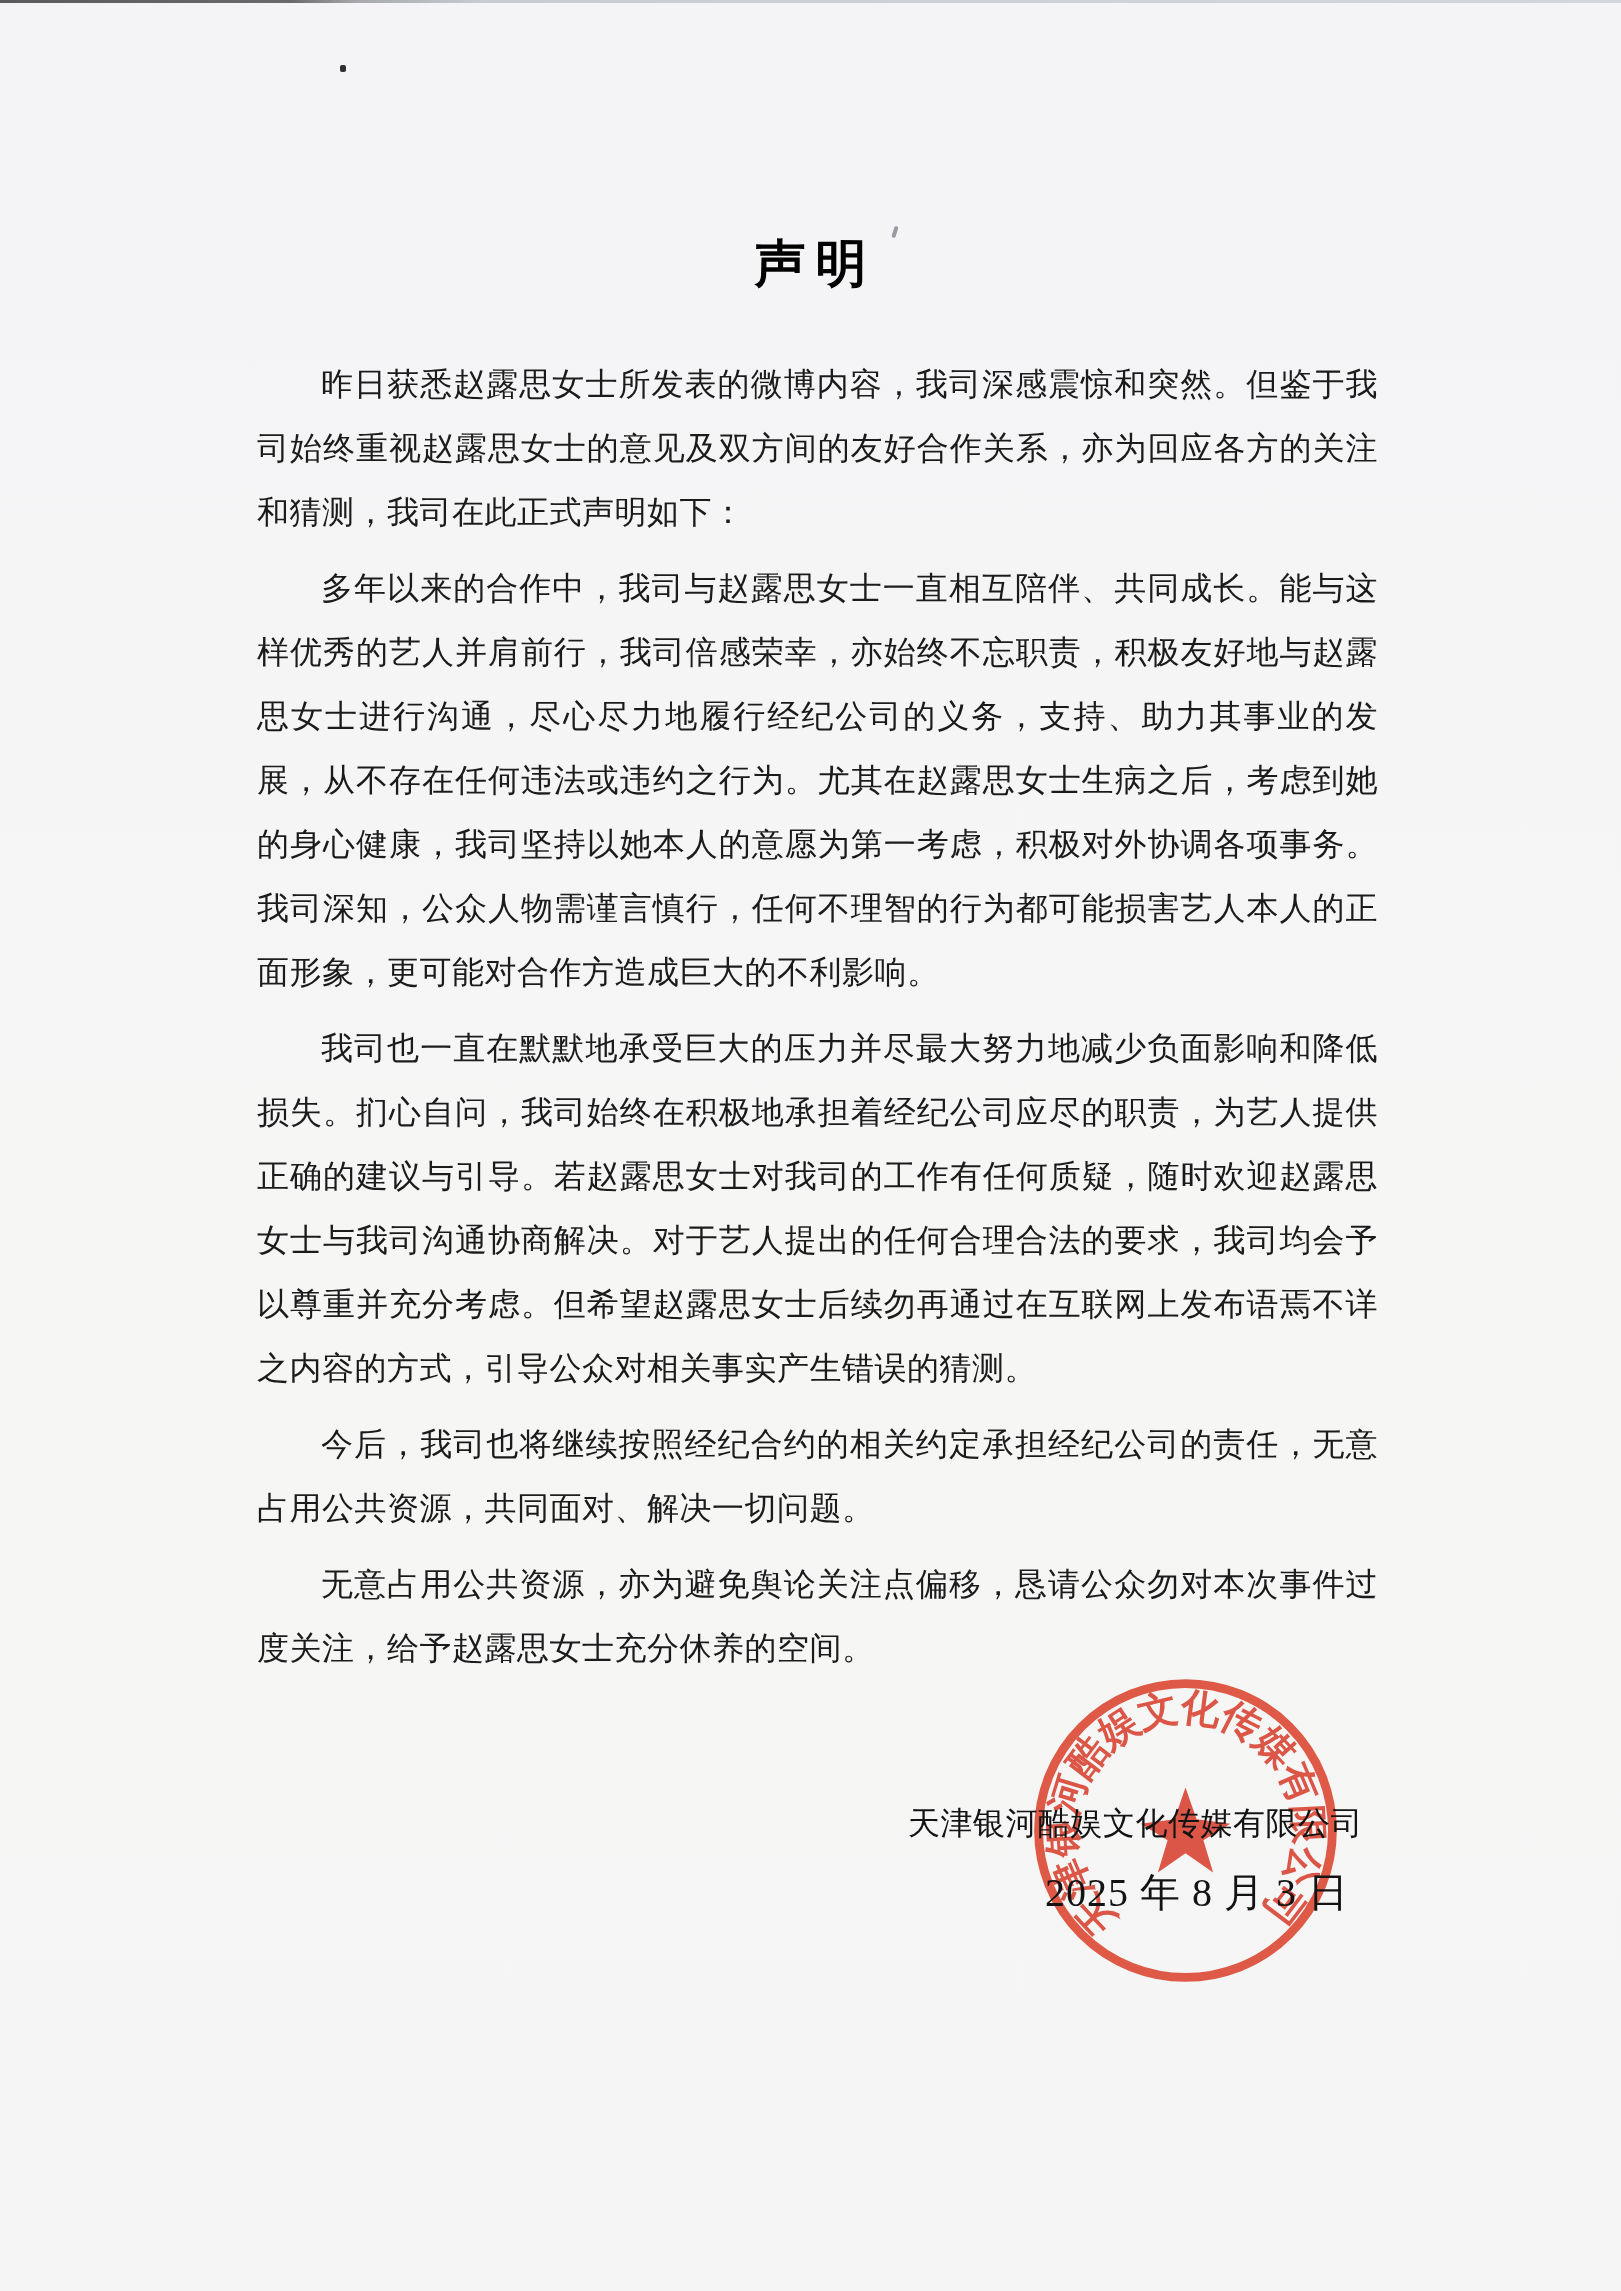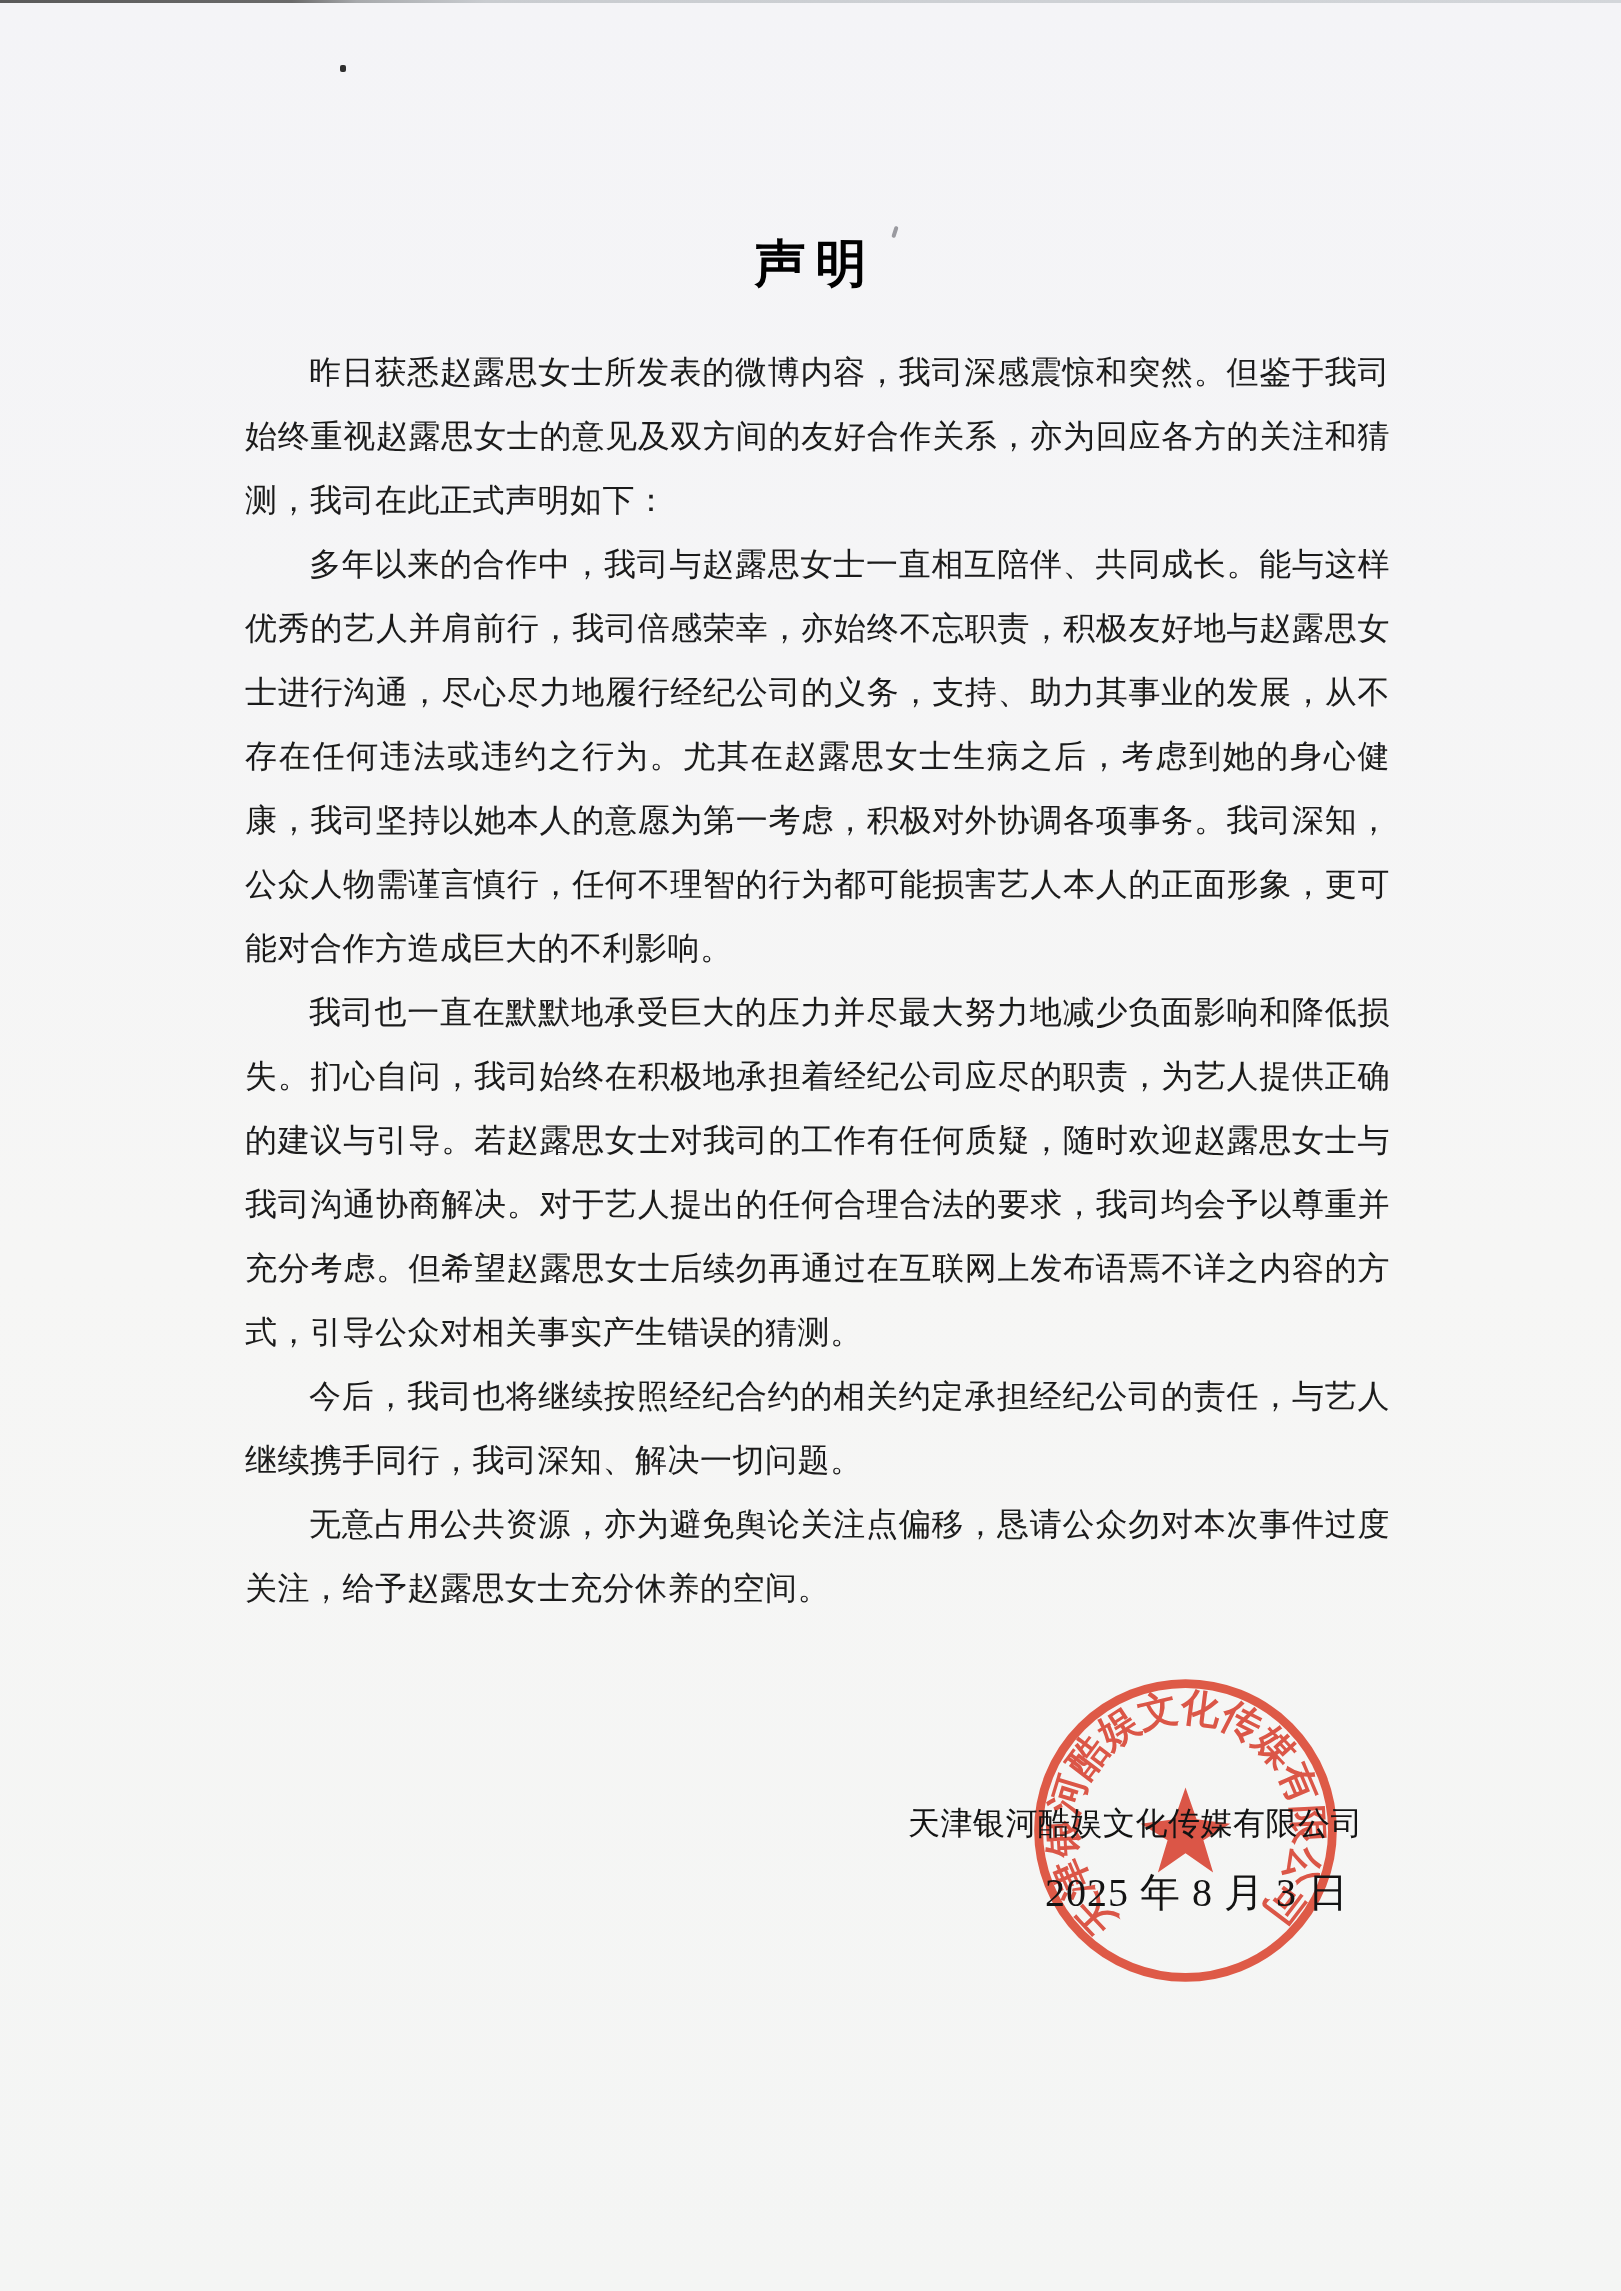--- a/index.html
+++ b/index.html
@@ -61,21 +61,21 @@
     width: 1145px;
     font-size: 32px;
     line-height: 64px;
     letter-spacing: 0.5px;
     text-align: justify;
     text-justify: inter-character;
     color: #1b1b1b;
     z-index: 2;
   }
   .body-text p {
-    margin: 0;
+    margin: 12px;
     padding: 0;
     text-indent: 2em;
   }
   .sig-company {
     position: absolute;
     left: 908px;
     top: 1802px;
     font-size: 32px;
     letter-spacing: 0.5px;
     color: #131313;
@@ -111,21 +111,21 @@
   <div class="scan-top-edge"></div>
   <div class="speck-1"></div>
   <div class="speck-2"></div>
 
   <h1 class="doc-title">声明</h1>
 
   <div class="body-text">
       <p>昨日获悉赵露思女士所发表的微博内容，我司深感震惊和突然。但鉴于我司始终重视赵露思女士的意见及双方间的友好合作关系，亦为回应各方的关注和猜测，我司在此正式声明如下：</p>
       <p>多年以来的合作中，我司与赵露思女士一直相互陪伴、共同成长。能与这样优秀的艺人并肩前行，我司倍感荣幸，亦始终不忘职责，积极友好地与赵露思女士进行沟通，尽心尽力地履行经纪公司的义务，支持、助力其事业的发展，从不存在任何违法或违约之行为。尤其在赵露思女士生病之后，考虑到她的身心健康，我司坚持以她本人的意愿为第一考虑，积极对外协调各项事务。我司深知，公众人物需谨言慎行，任何不理智的行为都可能损害艺人本人的正面形象，更可能对合作方造成巨大的不利影响。</p>
       <p>我司也一直在默默地承受巨大的压力并尽最大努力地减少负面影响和降低损失。扪心自问，我司始终在积极地承担着经纪公司应尽的职责，为艺人提供正确的建议与引导。若赵露思女士对我司的工作有任何质疑，随时欢迎赵露思女士与我司沟通协商解决。对于艺人提出的任何合理合法的要求，我司均会予以尊重并充分考虑。但希望赵露思女士后续勿再通过在互联网上发布语焉不详之内容的方式，引导公众对相关事实产生错误的猜测。</p>
-      <p>今后，我司也将继续按照经纪合约的相关约定承担经纪公司的责任，与艺人继续携手同行，我司深知、解决一切问题。</p>
+      <p>今后，我司也将继续按照经纪合约的相关约定承担经纪公司的责任，无意占用公共资源，共同面对、解决一切问题。</p>
       <p>无意占用公共资源，亦为避免舆论关注点偏移，恳请公众勿对本次事件过度关注，给予赵露思女士充分休养的空间。</p>
     </div>
 
   <div class="sig-company">天津银河酷娱文化传媒有限公司</div>
 
   <div class="sig-date">2025 年 8 月 3 日</div>
 
   <svg class="stamp" viewBox="-170 -170 340 340" xmlns="http://www.w3.org/2000/svg">
     <circle r="150" fill="none" stroke="#db4530" stroke-width="9"></circle>
     <path id="sealTextPath" d="M -67 90 A 112 112 0 1 1 67 90" fill="none"></path>

